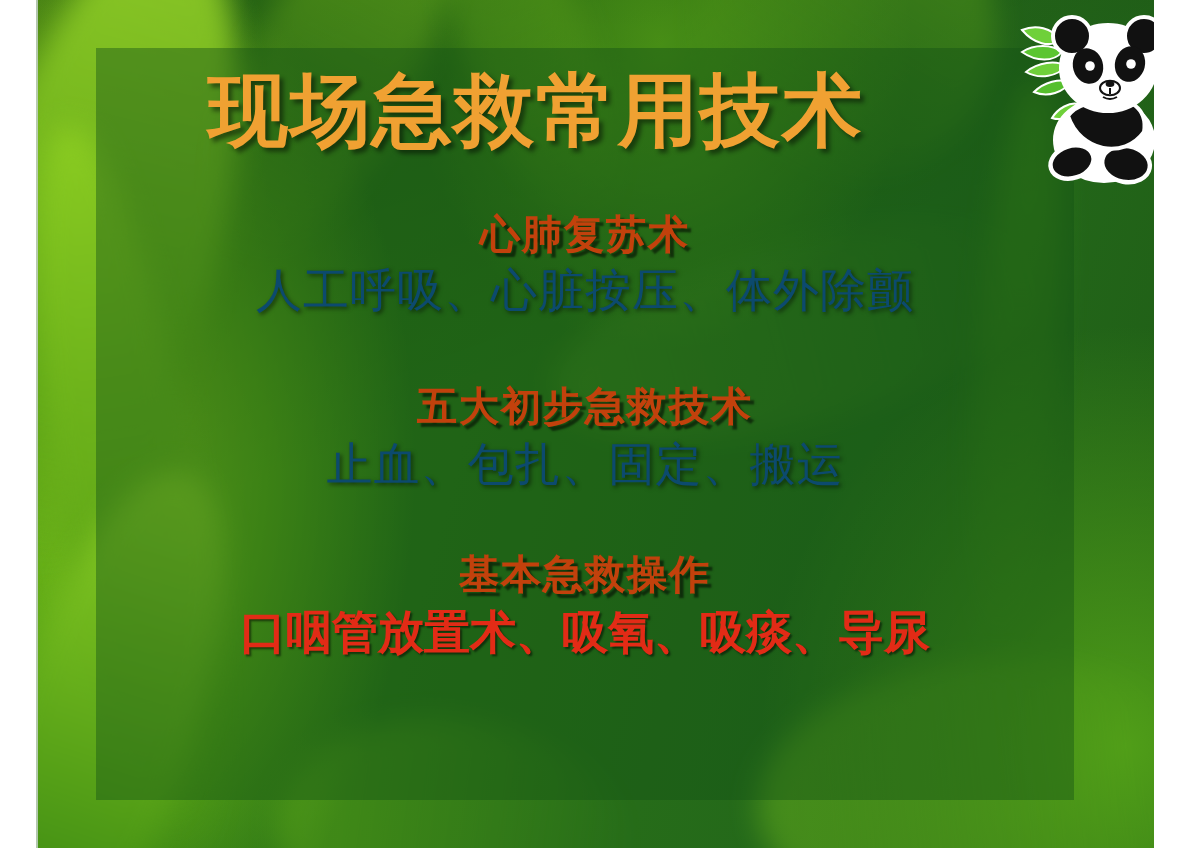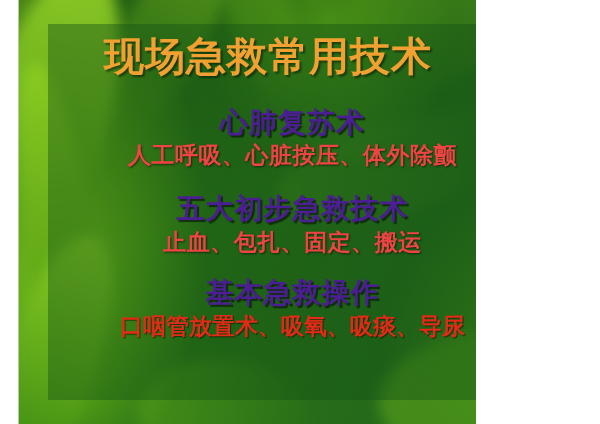--- a/index.html
+++ b/index.html
@@ -10,21 +10,21 @@
   body {
     width: 600px;
     height: 424px;
     overflow: hidden;
     font-family: "DejaVu Sans", "Liberation Sans", sans-serif;
   }
 
   
   #slide {
     position: relative;
-    width: 476px;
+    width: 577px;
     height: 424px;
     background: #ffffff;
     overflow: hidden;
   }
 
   
   .bg-photo {
     position: absolute;
     left: 18px;
     top: 0px;
@@ -101,33 +101,33 @@
     font-weight: 700;
     color: #f0a132;
     letter-spacing: 1px;
     text-shadow: 2px 2px 2px rgba(0,0,0,0.45);
     white-space: nowrap;
   }
 
   .block { position: absolute; left: 0; width: 489px; text-align: center; }
 
   .head {
-    font-size: 28px;
+    font-size: 20px;
     font-weight: 700;
     line-height: 1.18;
-    color: #4c1d95;
+    color: #c2410c;
     letter-spacing: 1px;
     text-shadow: 2px 2px 1px rgba(0,0,0,0.55);
     white-space: nowrap;
   }
   .sub {
     font-size: 23px;
-    font-weight: 700;
+    font-weight: 400;
     line-height: 1.2;
-    color: #ef4444;
+    color: #0c4a6e;
     letter-spacing: 0.5px;
     text-shadow: 1px 1px 2px rgba(0,0,0,0.55);
     white-space: nowrap;
   }
   .sub.red {
     color: #e22b16;
     font-weight: 700;
     letter-spacing: 0px;
     text-shadow: 1px 1px 1px rgba(0,0,0,0.5);
   }

